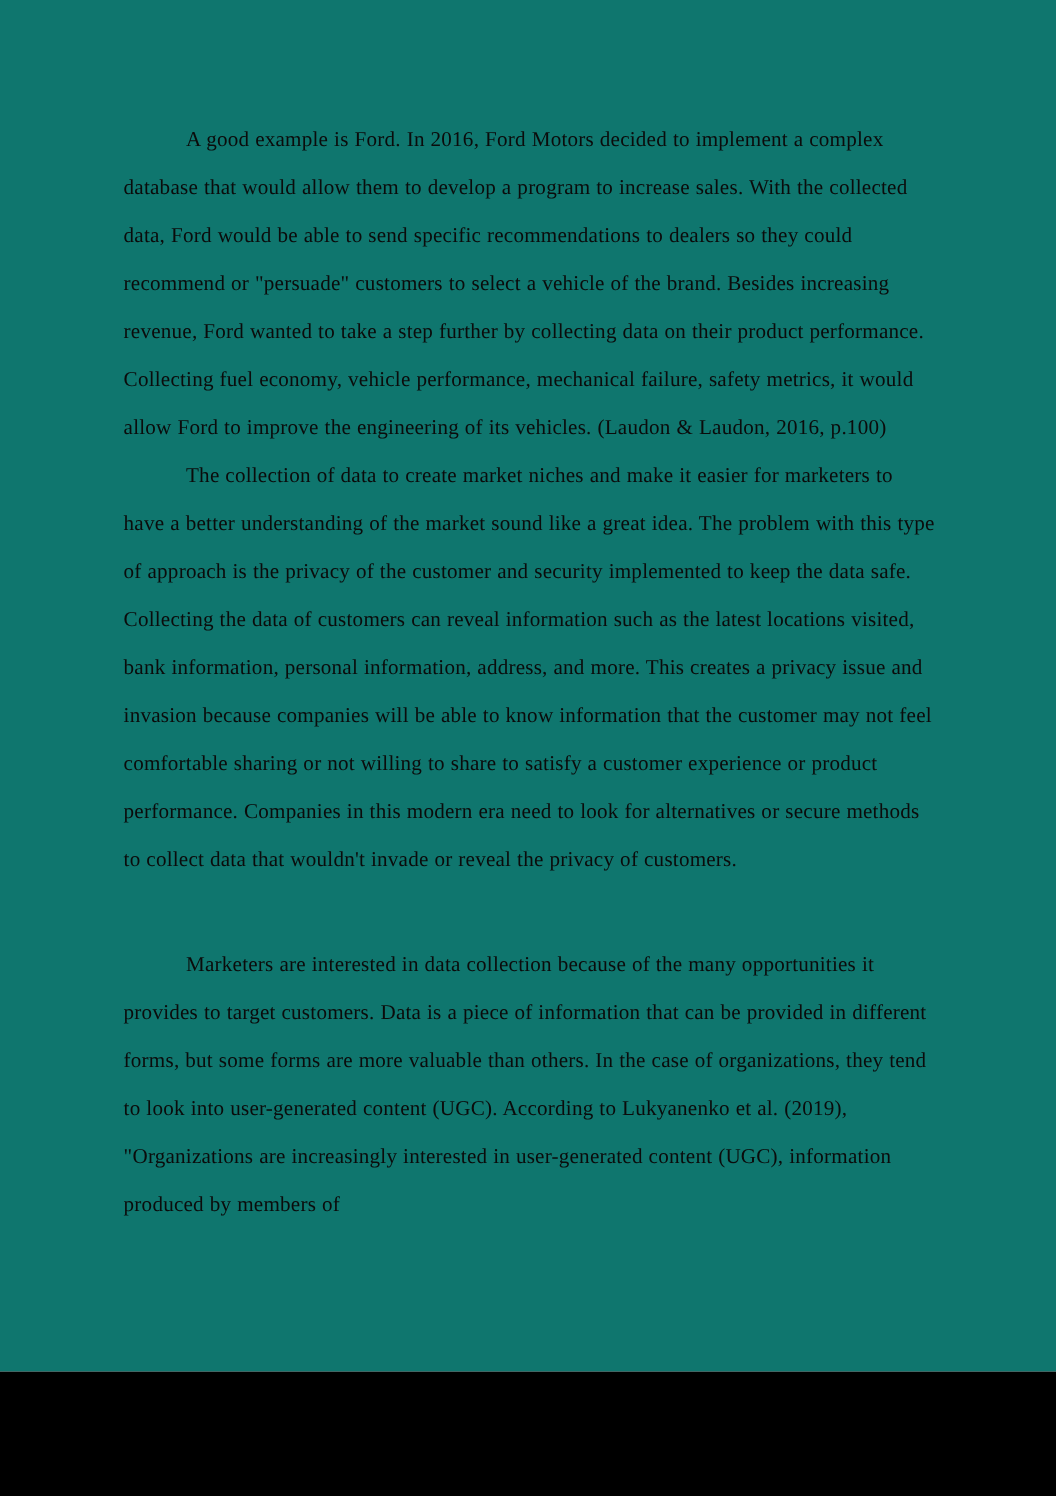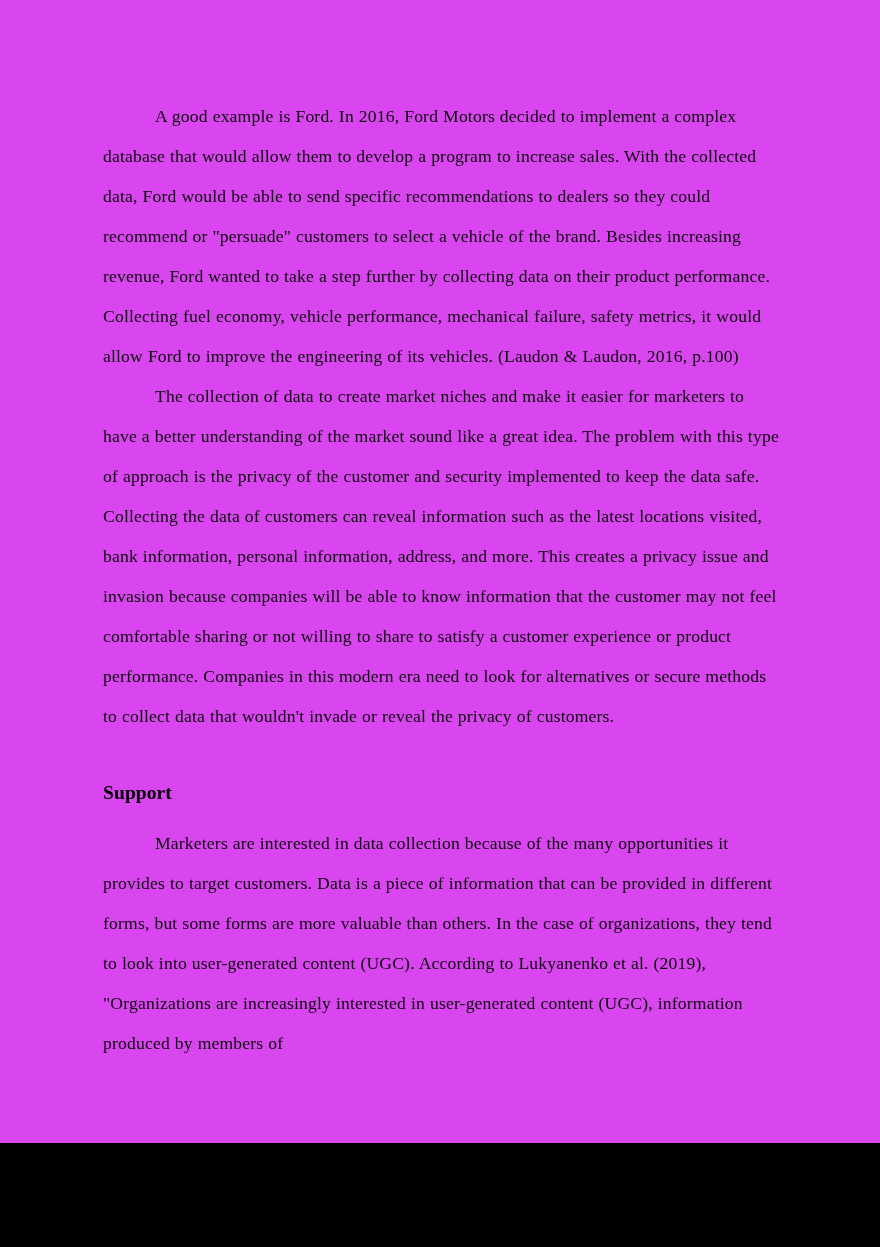--- a/index.html
+++ b/index.html
@@ -15,21 +15,21 @@
     overflow: hidden;
     font-family: "Liberation Serif", "DejaVu Serif", serif;
   }
 
   #page {
     position: absolute;
     left: 0;
     top: 0;
     width: 880px;
     height: 1143px;
-    background: #d946ef;
+    background: #0f766e;
     box-sizing: border-box;
   }
 
   #text-column {
     position: absolute;
     left: 103px;
     top: 96px;
     width: 678px;
   }
 
@@ -80,21 +80,20 @@
   <div id="text-column">
 
     <p class="para">A good example is Ford. In 2016, Ford Motors decided to implement a complex database that would allow them to develop a program to increase sales.  With the collected data, Ford would be able to send specific recommendations to dealers so they could recommend or "persuade" customers to select a vehicle of the brand. Besides increasing revenue, Ford wanted to take a step further by collecting data on their product performance. Collecting fuel economy, vehicle performance, mechanical failure, safety metrics, it would allow Ford to improve the engineering of its vehicles. (Laudon &amp; Laudon, 2016, p.100)</p>
 
     <div class="gap-para"></div>
 
     <p class="para">The collection of data to create market niches and make it easier for marketers to have a better understanding of the market sound like a great idea. The problem with this type of approach is the privacy of the customer and security implemented to keep the data safe. Collecting the data of customers can reveal information such as the latest locations visited, bank information, personal information, address, and more. This creates a privacy issue and invasion because companies will be able to know information that the customer may not feel comfortable sharing or not willing to share to satisfy a customer experience or product performance. Companies in this modern era need to look for alternatives or secure methods to collect data that wouldn't invade or reveal the privacy of customers.</p>
 
     <div class="gap-before-heading"></div>
 
-    <h2 class="heading">Support</h2>
 
     <div class="gap-after-heading"></div>
 
     <p class="para">Marketers are interested in data collection because of the many opportunities it provides to target customers. Data is a piece of information that can be provided in different forms, but some forms are more valuable than others. In the case of organizations, they tend to look into user-generated content (UGC). According to Lukyanenko et al. (2019), "Organizations are increasingly interested in user-generated content (UGC), information produced by members of</p>
 
   </div>
 
 </div>
 
 <div id="bottom-bar"></div>

